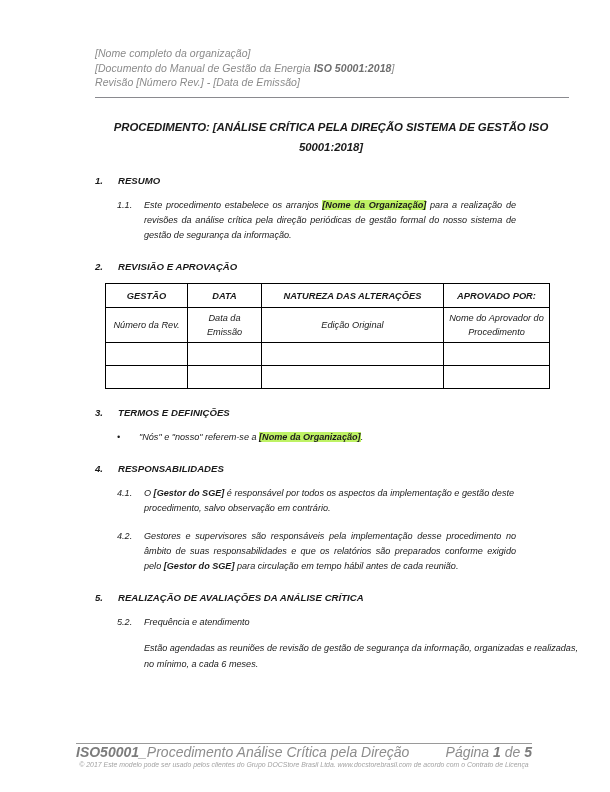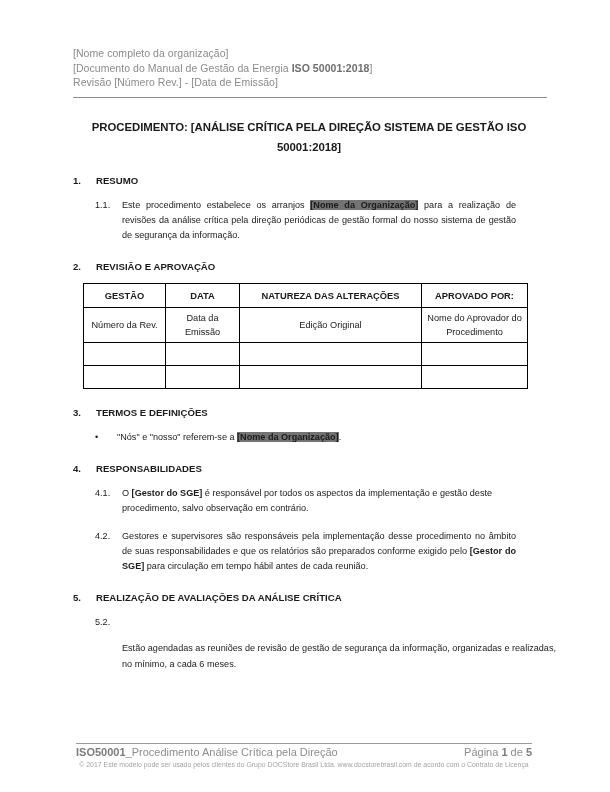--- a/index.html
+++ b/index.html
@@ -13,21 +13,22 @@
     font-family: "Liberation Sans", sans-serif;
     color: #1a1a1a;
     overflow: hidden;
   }
   .page {
     position: relative;
     width: 592px;
     height: 792px;
     background: #ffffff;
     box-sizing: border-box;
-    padding: 46px 60px 0 73px;
+    padding: 46px 60px 0 95px;
+    font-style: italic;
   }
 
   
   .doc-header {
     color: #8b8b8b;
     font-size: 10.5px;
     line-height: 14.5px;
     letter-spacing: 0.05px;
   }
   .doc-header .line { white-space: nowrap; }
@@ -93,21 +94,21 @@
   .bullet {
     display: flex;
     margin-top: 12px;
     margin-left: 22px;
     font-size: 9.1px;
     line-height: 15px;
   }
   .bullet .dot { width: 22px; flex: 0 0 22px; }
 
   .hl {
-    background: #737373;
+    background: #bef264;
     font-weight: bold;
   }
 
   
   .rev-table {
     margin-top: 11px;
     margin-left: 10px;
     border-collapse: collapse;
     width: 444px;
     table-layout: fixed;
@@ -140,21 +141,21 @@
     right: 60px;
     bottom: 22px;
     border-top: 1px solid #9a9a9a;
     padding-top: 3px;
   }
   .footer-row1 {
     display: flex;
     justify-content: space-between;
     align-items: baseline;
     color: #8d8d8d;
-    font-size: 11px;
+    font-size: 14px;
     line-height: 11px;
     gap: 36px;
   }
   .footer-row1 .left b { font-weight: bold; color: #7c7c7c; }
   .footer-row1 .right b { font-weight: bold; color: #7c7c7c; }
   .footer-row2 {
     margin-top: 2px;
     text-align: center;
     color: #a3a3a3;
     font-size: 6.9px;
@@ -248,20 +249,21 @@
     <span class="ptext"><span>Gestores e supervisores são responsáveis pela implementação desse procedimento no âmbito de suas responsabilidades e que os relatórios são preparados conforme exigido pelo </span><b>[Gestor do SGE]</b><span> para circulação em tempo hábil antes de cada reunião.</span></span>
   </div>
 
   <div class="section">
     <span class="num">5.</span>
     <span class="label">REALIZAÇÃO DE AVALIAÇÕES DA ANÁLISE CRÍTICA</span>
   </div>
 
   <div class="para">
     <span class="pnum">5.2.</span>
+    <span class="ptext noj">Frequência e atendimento</span>
   </div>
   <div class="plain">Estão   agendadas  as  reuniões  de  revisão  de  gestão  de  segurança  da  informação, organizadas  e  realizadas, no mínimo, a cada 6 meses.</div>
 
   <div class="footer">
     <div class="footer-row1">
       <div class="left"><b>ISO50001</b><span>_Procedimento Análise Crítica pela Direção</span></div>
       <div class="right"><span>Página </span><b>1</b><span> de </span><b>5</b></div>
     </div>
     <div class="footer-row2">© 2017 Este modelo pode ser usado pelos clientes do Grupo DOCStore Brasil Ltda. www.docstorebrasil.com de acordo com o Contrato de Licença</div>
   </div>

